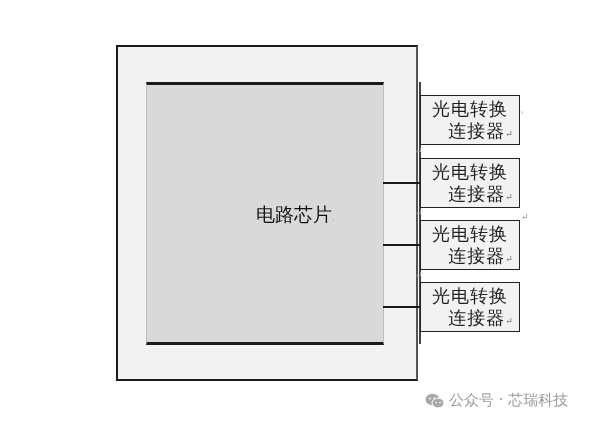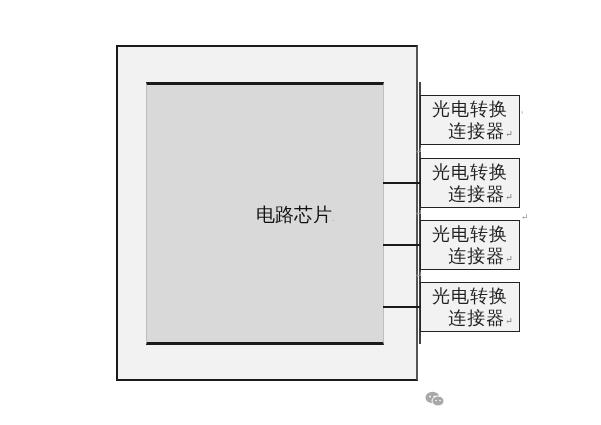--- a/index.html
+++ b/index.html
@@ -65,13 +65,14 @@
 
 <div class="watermark">
   <svg class="wechat" viewBox="0 0 20 16">
     <ellipse cx="7.5" cy="6.5" rx="7" ry="5.8" fill="#a8a8a8"></ellipse>
     <ellipse cx="13" cy="10" rx="6" ry="5" fill="#a8a8a8" stroke="#fff" stroke-width="1"></ellipse>
     <circle cx="5" cy="5.5" r="0.9" fill="#fff"></circle>
       <circle cx="9.5" cy="5.5" r="0.9" fill="#fff"></circle>
     <circle cx="11" cy="9.5" r="0.8" fill="#fff"></circle>
       <circle cx="15" cy="9.5" r="0.8" fill="#fff"></circle>
   </svg>
+  <span>公众号 · 芯瑞科技</span>
 </div>
 
 </body></html>

